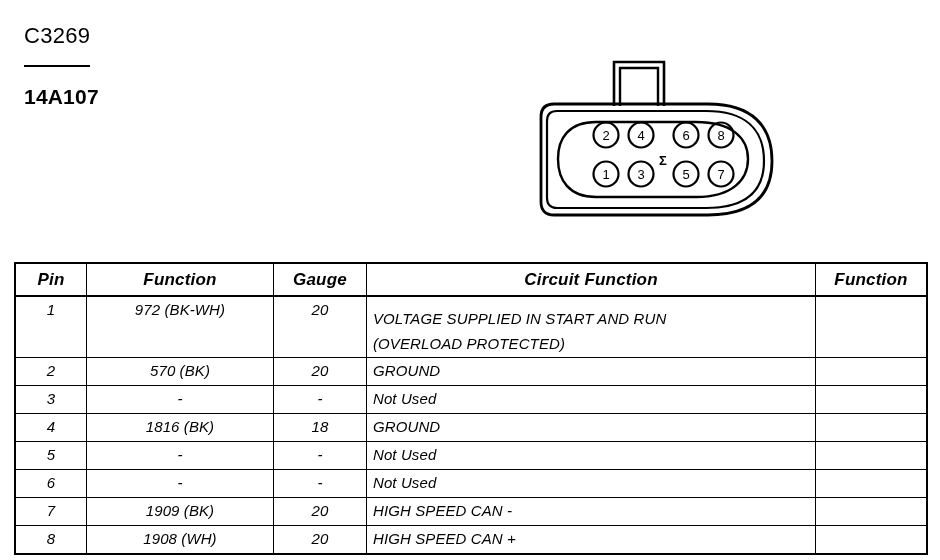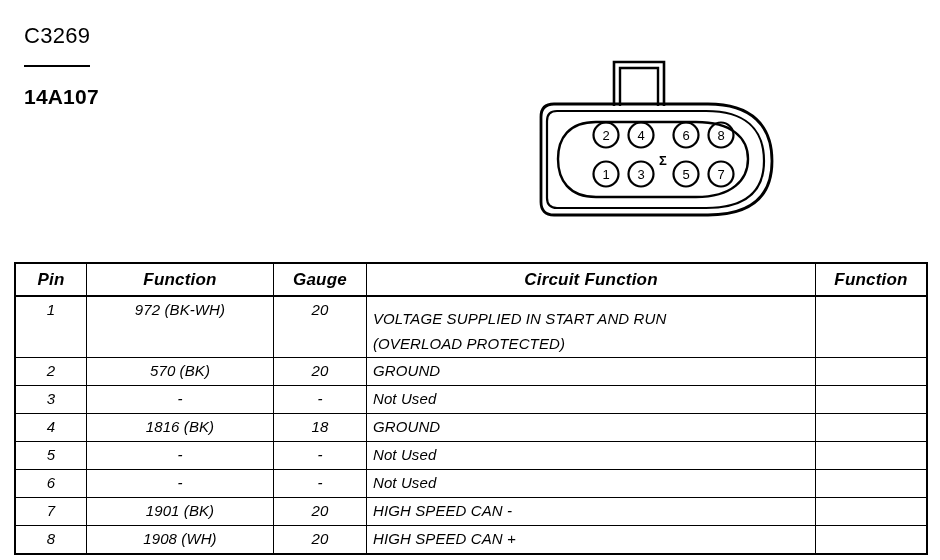--- a/index.html
+++ b/index.html
@@ -252,21 +252,21 @@
       <td class="col-pin">6</td>
       <td class="col-circuit">-</td>
       <td class="col-gauge">-</td>
       <td class="col-function">
         <span class="cell-text">Not Used</span>
       </td>
       <td class="col-qualifier"></td>
     </tr>
     <tr>
       <td class="col-pin">7</td>
-      <td class="col-circuit">1901 (BK)</td>
+      <td class="col-circuit">1909 (BK)</td>
       <td class="col-gauge">20</td>
       <td class="col-function">
         <span class="cell-text">HIGH SPEED CAN -</span>
       </td>
       <td class="col-qualifier"></td>
     </tr>
     <tr>
       <td class="col-pin">8</td>
       <td class="col-circuit">1908 (WH)</td>
       <td class="col-gauge">20</td>

